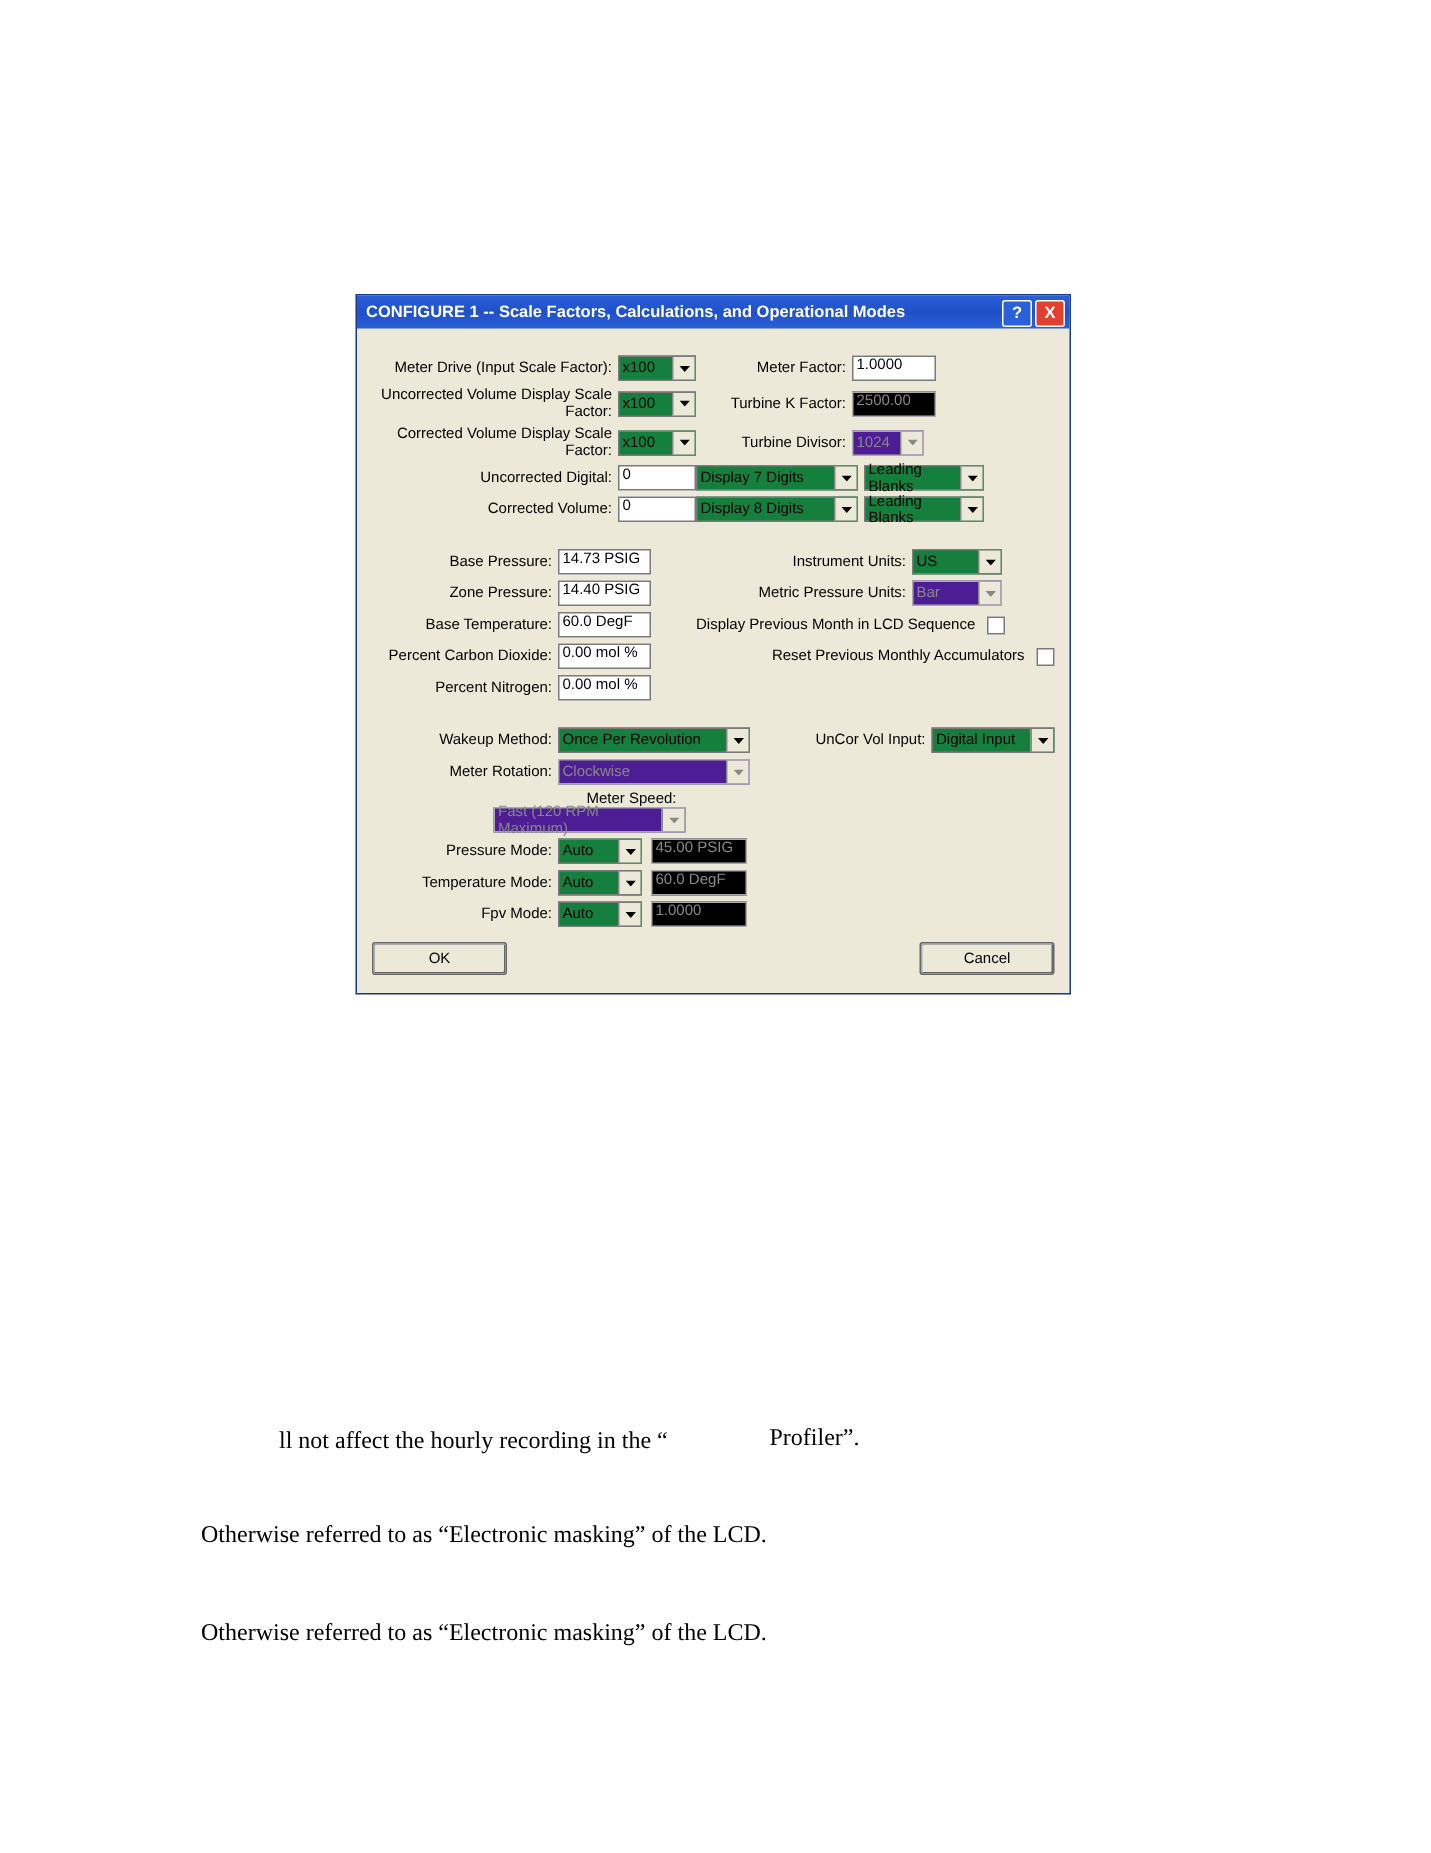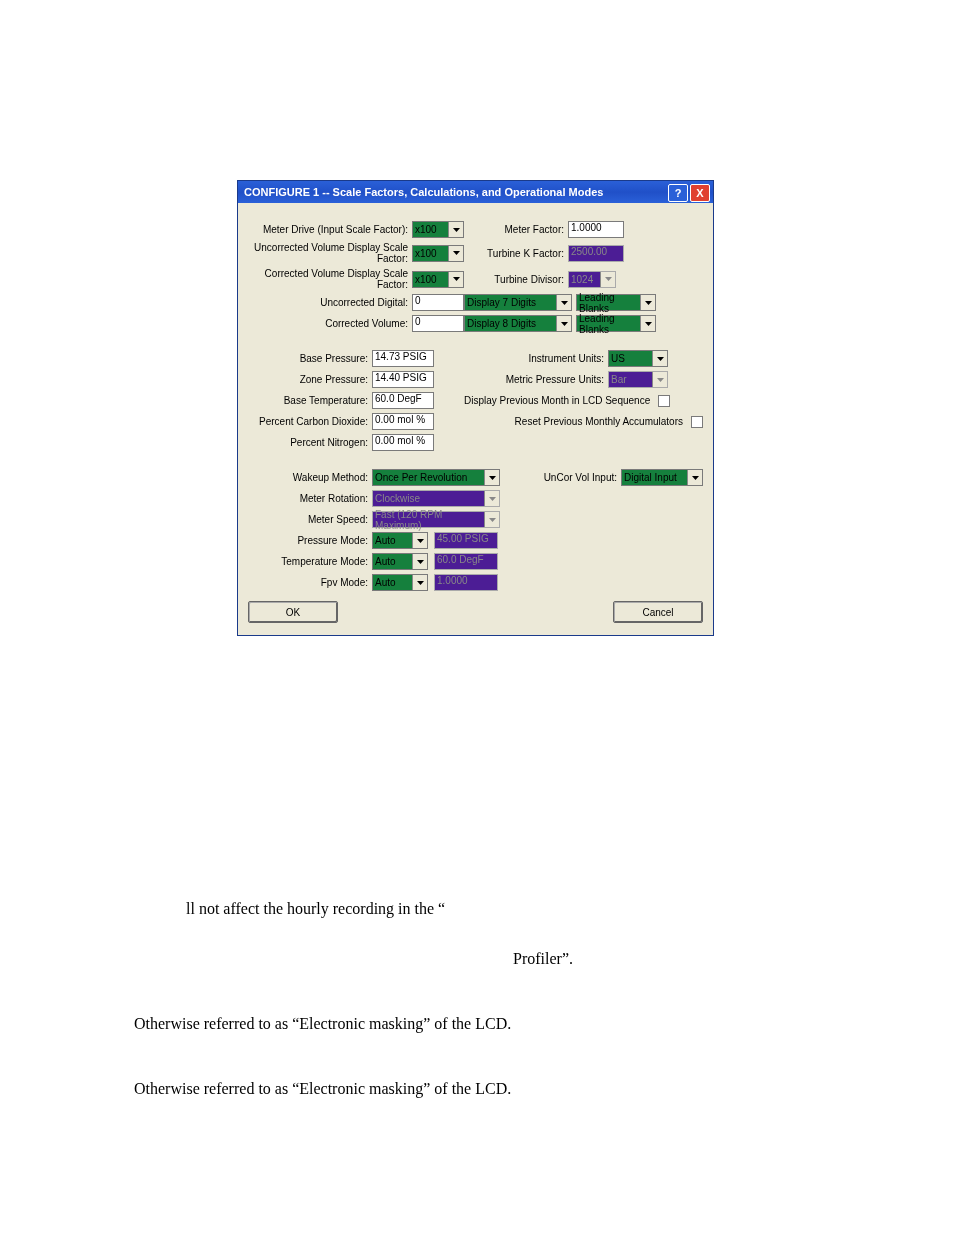--- a/index.html
+++ b/index.html
@@ -9,21 +9,21 @@
     height: 1235px;
     background: #fff;
     font-family: Tahoma, Arial, sans-serif;
     font-size: 11px;
     color: #000;
     position: relative;
   }
   .dialog {
     position: absolute;
     left: 237px;
-    top: 180px;
+    top: 196px;
     width: 475px;
     border: 1px solid #1a3a8a;
     background: #ece9d8;
   }
   .titlebar {
     height: 22px;
     background: linear-gradient(to bottom,#2a60d8 0%,#2050c8 50%,#2a60d8 100%);
     color: #fff;
     font-weight: bold;
     font-size: 11px;
@@ -80,21 +80,21 @@
   .lbl-l { width: 160px; }
   .lbl-r { width: 100px; }
   .input {
     border: 1px solid #7a7a7a;
     background: #fff;
     height: 15px;
     font-size: 10px;
     padding: 0 2px;
     box-sizing: content-box;
   }
-  .input.disabled { color:#888;background:#4c1d95; border:1px solid #aaa; }
+  .input.disabled { color:#888;background:#000000; border:1px solid #aaa; }
   .select {
     border: 1px solid #7a7a7a;
     background: #15803d;
     height: 17px;
     font-size: 10px;
     display: flex;
     align-items: center;
     box-sizing: border-box;
     position: relative;
     padding: 0 14px 0 2px;
@@ -380,21 +380,21 @@
           <div class="arrow">
               <svg viewBox="0 0 7 4">
                 <path d="M0 0h7L3.5 4z" fill="#888"></path>
               </svg>
             </div>
         </div>
       </div>
     </div>
 
     <div class="row">
-      <div class="col-left" style="width:290px;">
+      <div class="col-left" style="width:290px;flex-direction:column;">
         <div class="lbl" style="width:120px;">Meter Speed:</div>
         <div class="select disabled" style="width:128px;">
           <span>Fast (120 RPM Maximum)</span>
           <div class="arrow">
               <svg viewBox="0 0 7 4">
                 <path d="M0 0h7L3.5 4z" fill="#888"></path>
               </svg>
             </div>
         </div>
       </div>
@@ -453,16 +453,16 @@
           <span>OK</span>
         </div>
       <div class="btn">
           <span>Cancel</span>
         </div>
     </div>
 
   </div>
 </div>
 
-<div class="page-text" style="left:186px;top:900px;">ll not affect the hourly recording in the “</div>
+<div class="page-text" style="left:186px;top:952px;">ll not affect the hourly recording in the “</div>
 <div class="page-text" style="left:513px;top:950px;">Profiler”.</div>
 <div class="page-text" style="left:134px;top:1015px;">Otherwise referred to as “Electronic masking” of the LCD.</div>
 <div class="page-text" style="left:134px;top:1080px;">Otherwise referred to as “Electronic masking” of the LCD.</div>
 
 </body></html>

